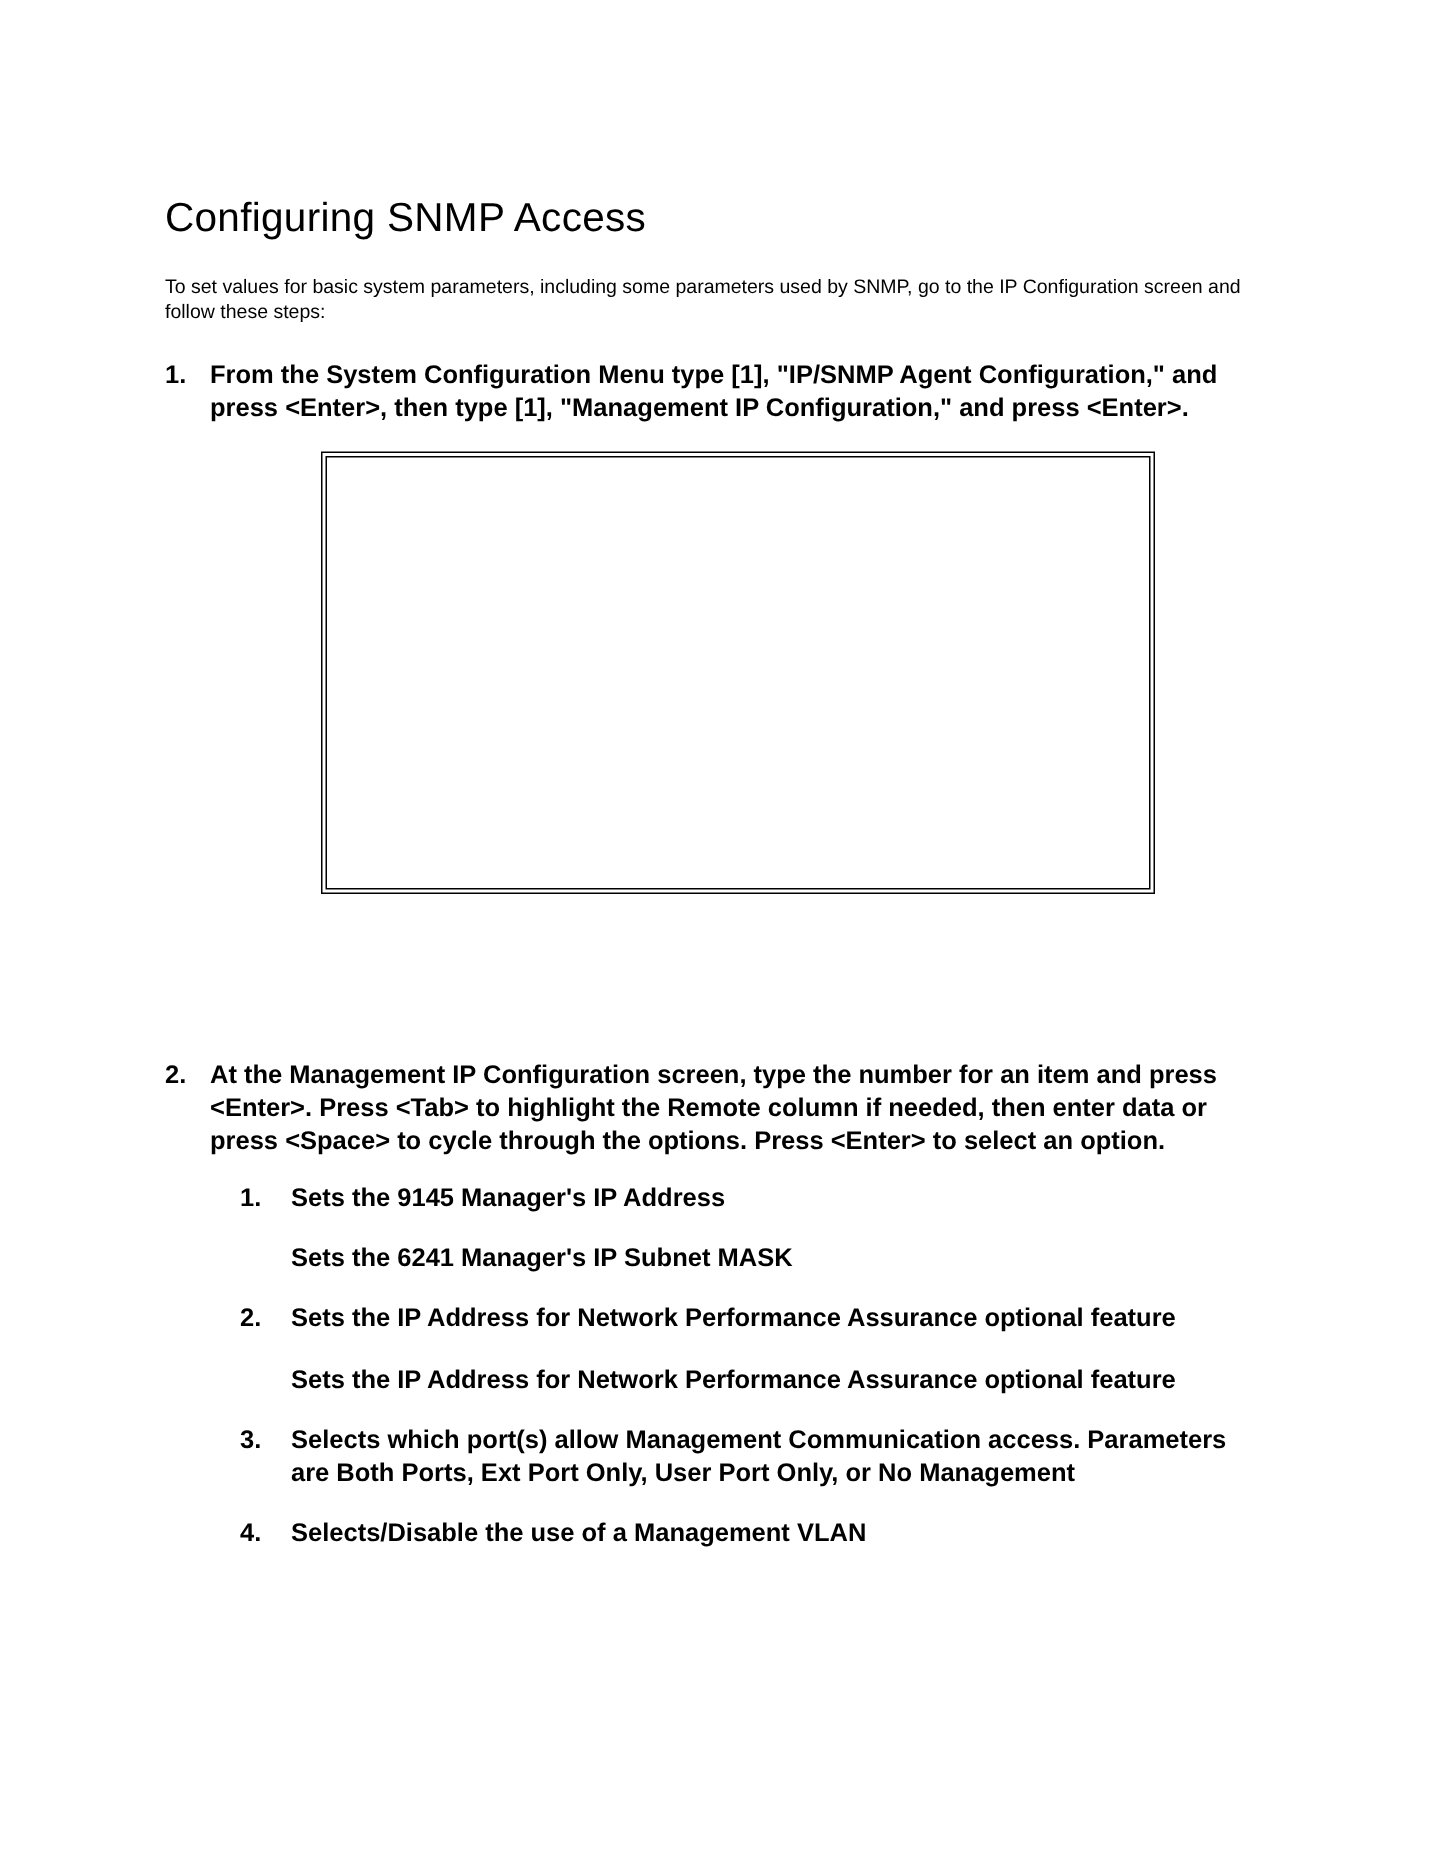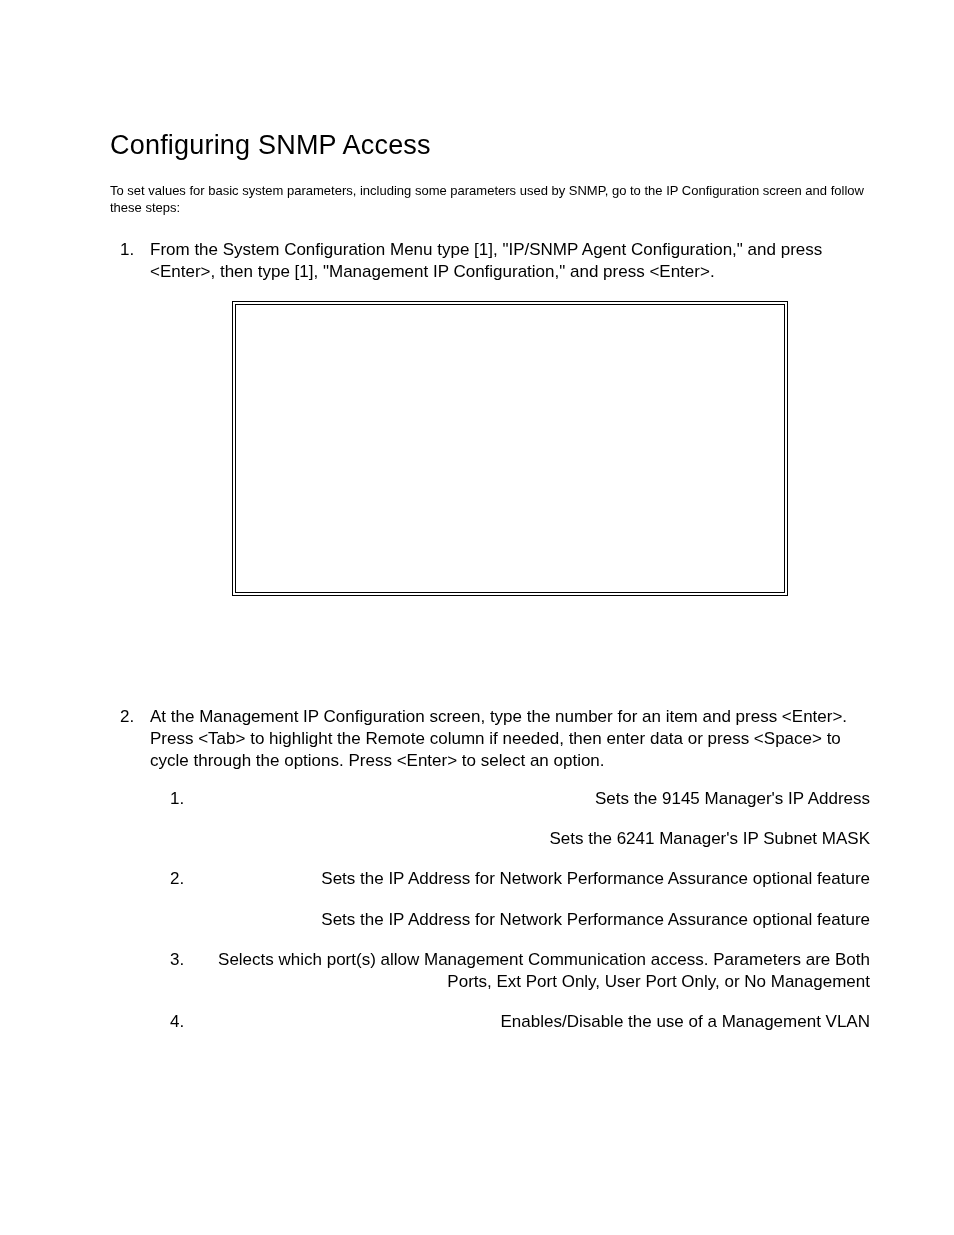--- a/index.html
+++ b/index.html
@@ -6,39 +6,40 @@
     margin: 0;
     padding: 0;
     background: #ffffff;
     font-family: Arial, Helvetica, sans-serif;
     color: #000000;
   }
   .page {
     width: 954px;
     min-height: 1235px;
     box-sizing: border-box;
-    padding: 130px 74px 100px 110px;
+    padding: 130px 110px 100px 110px;
     position: relative;
   }
   h1.title {
     font-size: 27px;
     font-weight: normal;
     margin: 0 0 22px 0;
     letter-spacing: 0.2px;
   }
   p.intro {
     font-size: 13px;
     line-height: 1.3;
     margin: 0 0 22px 0;
   }
   ol.steps {
     list-style: none;
     padding: 0;
-    margin: 10px;
+    margin: 0;
     counter-reset: step;
+    font-weight: bold;
   }
   ol.steps > li {
     counter-increment: step;
     position: relative;
     padding-left: 30px;
     font-size: 17px;
     line-height: 1.3;
     margin-bottom: 20px;
   }
   ol.steps > li::before {
@@ -55,21 +56,20 @@
     background: #ffffff;
   }
   .spacer-before-step2 {
     height: 60px;
   }
   ol.sub {
     list-style: none;
     padding: 0;
     margin: 16px 0 0 20px;
     counter-reset: sub;
-    text-align: right;
   }
   ol.sub > li {
     counter-increment: sub;
     position: relative;
     padding-left: 34px;
     font-size: 17px;
     line-height: 1.3;
     margin-bottom: 8px;
   }
   ol.sub > li::before {
@@ -113,21 +113,21 @@
         <li>
           <div class="sub-desc">Sets the IP Address for Network Performance Assurance optional feature</div>
           <div class="sub-desc">Sets the IP Address for Network Performance Assurance optional feature</div>
         </li>
 
         <li>
           <div class="sub-desc">Selects which port(s) allow Management Communication access.  Parameters are Both Ports, Ext Port Only, User Port Only, or No Management</div>
         </li>
 
         <li>
-          <div class="sub-desc">Enables/Disable the use of a Management VLAN</div>
+          <div class="sub-desc">Selects/Disable the use of a Management VLAN</div>
         </li>
 
       </ol>
     </li>
 
   </ol>
 
 </div>
 
 </body></html>

